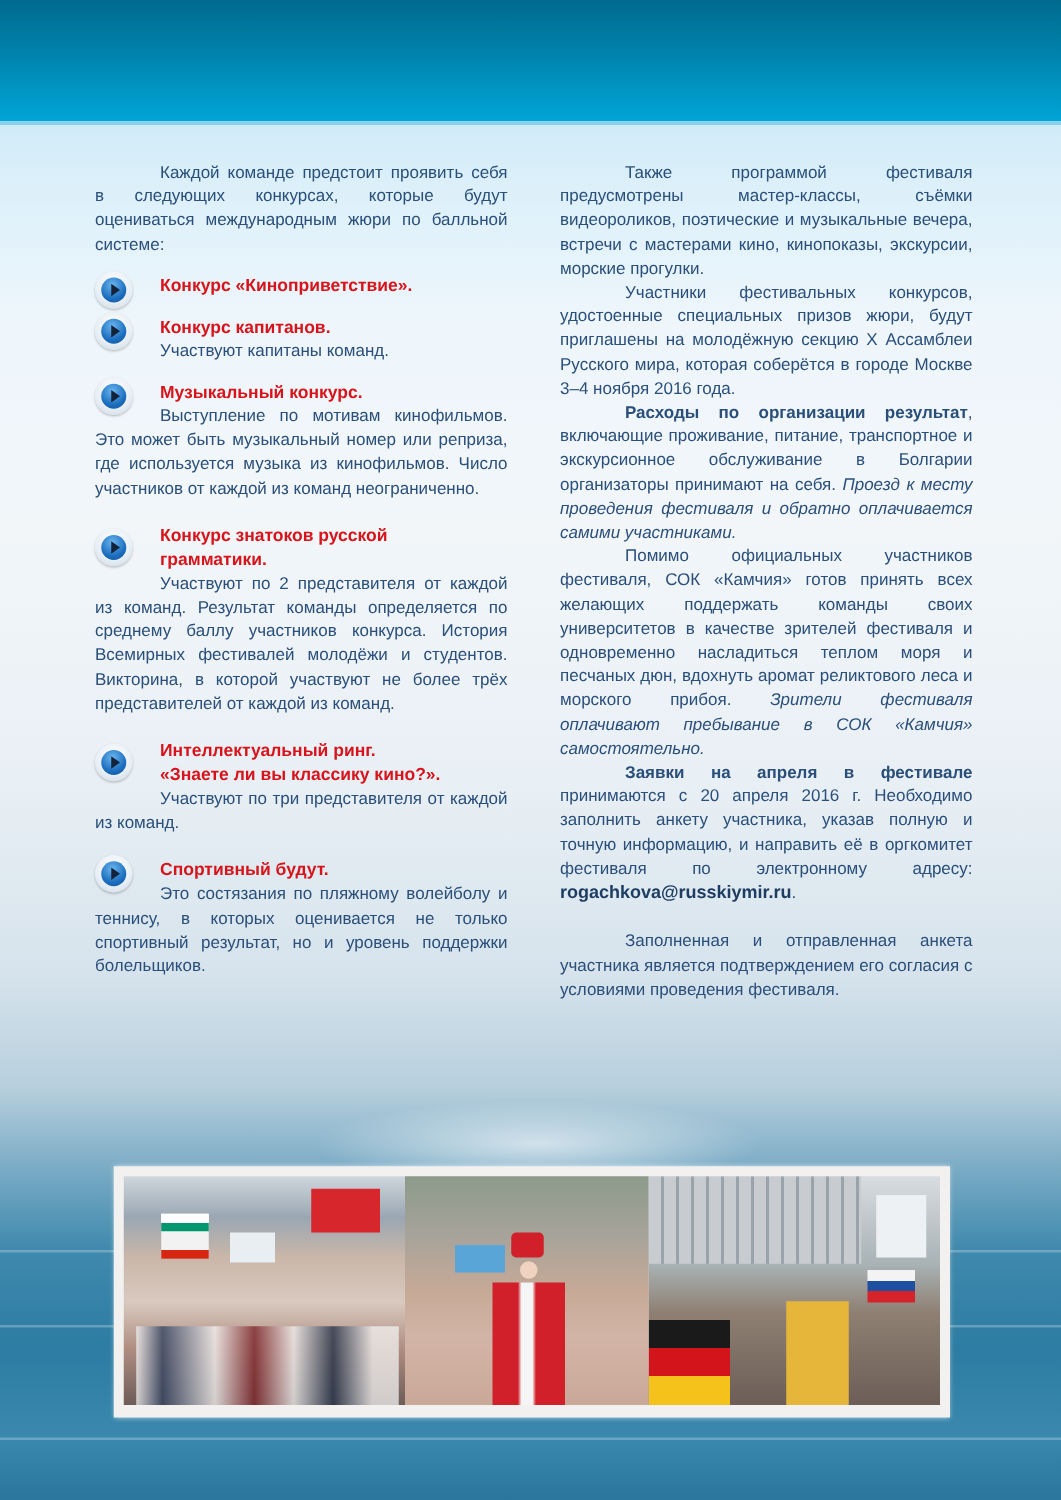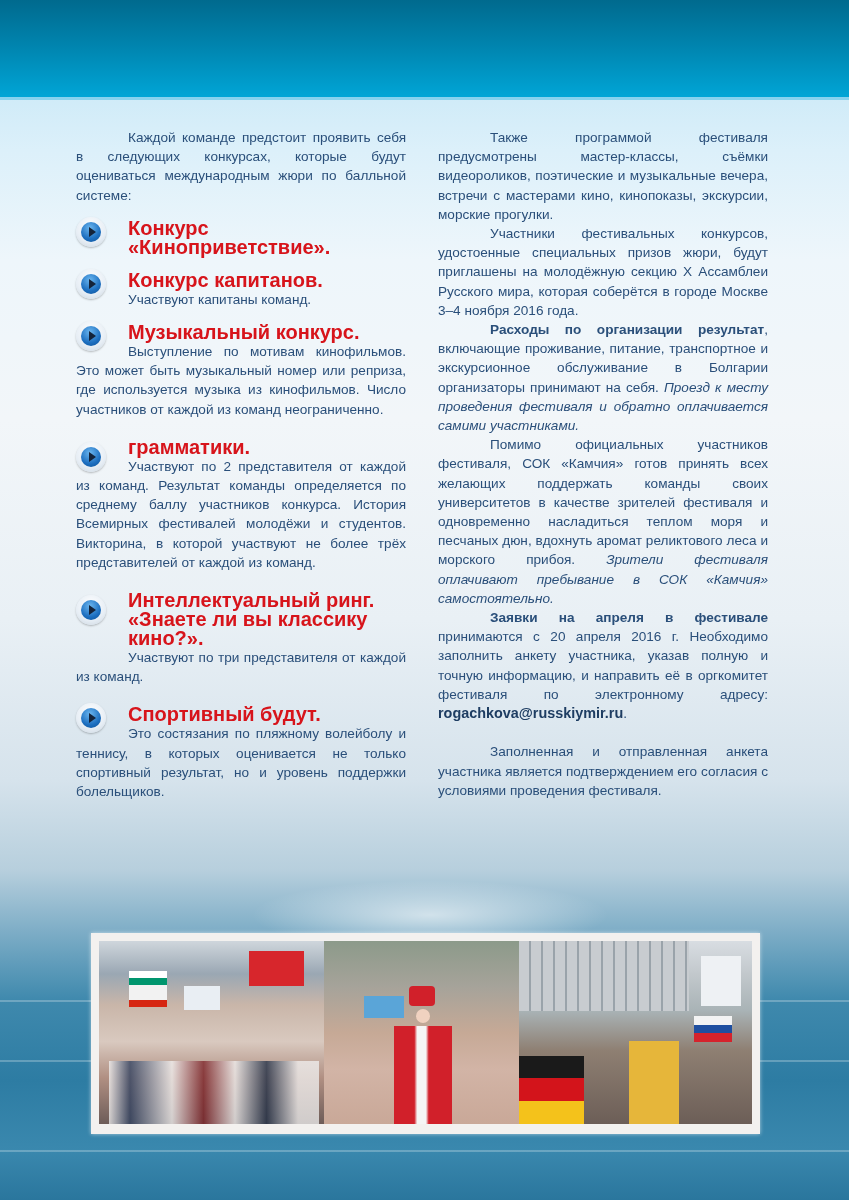--- a/index.html
+++ b/index.html
@@ -25,28 +25,28 @@
     }
     .sea-wave {
       position: absolute; left: 0; width: 849px; height: 2px;
       background: rgba(255,255,255,0.25);
     }
     .col {
       position: absolute; top: 128px; width: 330px;
       color: #2a4f7a; font-size: 13.6px; line-height: 19.2px;
     }
     .col-left { left: 76px; }
-    .col-right { left: 438px; }
+    .col-right { left: 448px; }
     .para { margin: 0; text-align: justify; }
     .indent { text-indent: 52px; }
     .gap { height: 14px; }
     .contest { position: relative; padding-left: 0; }
     .contest-title {
       margin: 0 0 0 52px; color: #d7141b; font-weight: bold;
-      font-size: 20px; line-height: 19px;
+      font-size: 14px; line-height: 19px;
     }
     .play-icon {
       position: absolute; left: 0; top: -2px; width: 30px; height: 30px;
       border-radius: 50%;
       background: radial-gradient(circle at 50% 35%, #ffffff 0%, #e7eef5 60%, #c9d4de 100%);
       box-shadow: 0 1px 2px rgba(0,0,0,0.25);
     }
     .play-icon .inner {
       position: absolute; left: 5px; top: 5px; width: 20px; height: 20px;
       border-radius: 50%;
@@ -120,20 +120,21 @@
     <p class="para indent">Выступление по мотивам кинофильмов. Это может быть музыкальный номер или реприза, где используется музыка из кинофильмов. Число участников от каждой из команд неограниченно.</p>
   </div>
   <div class="gap" style="height:19px"></div>
 
   <div class="contest">
     <span class="play-icon" style="top:4px">
         <span class="inner">
           <span class="tri"></span>
         </span>
       </span>
+    <p class="contest-title">Конкурс знатоков русской</p>
     <p class="contest-title">грамматики.</p>
     <p class="para indent">Участвуют по 2 представителя от каждой из команд. Результат команды определяется по среднему баллу участников конкурса. История Всемирных фестивалей молодёжи и студентов. Викторина, в которой участвуют не более трёх представителей от каждой из команд.</p>
   </div>
   <div class="gap" style="height:19px"></div>
 
   <div class="contest">
     <span class="play-icon" style="top:4px">
         <span class="inner">
           <span class="tri"></span>
         </span>

